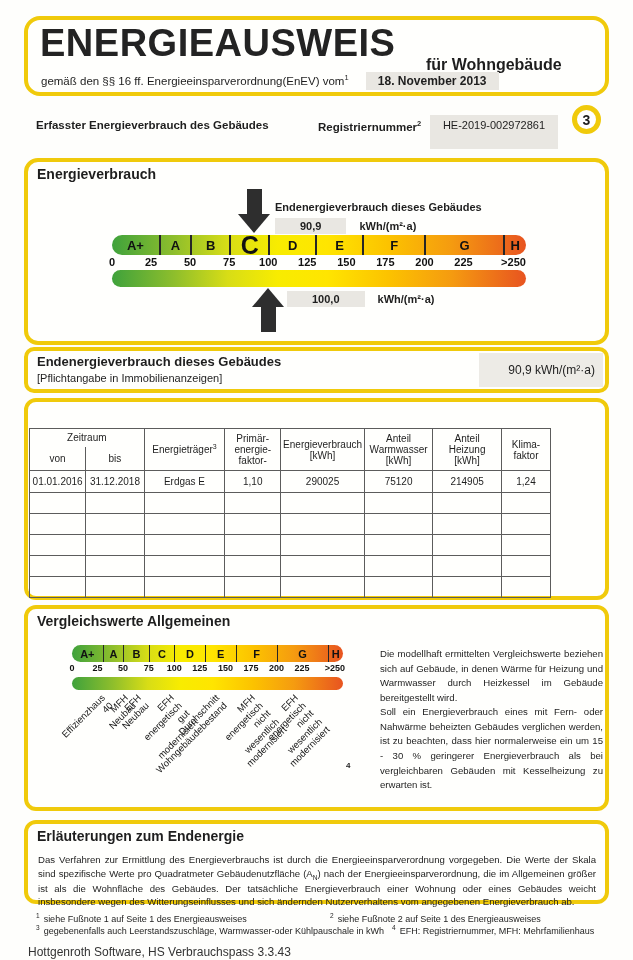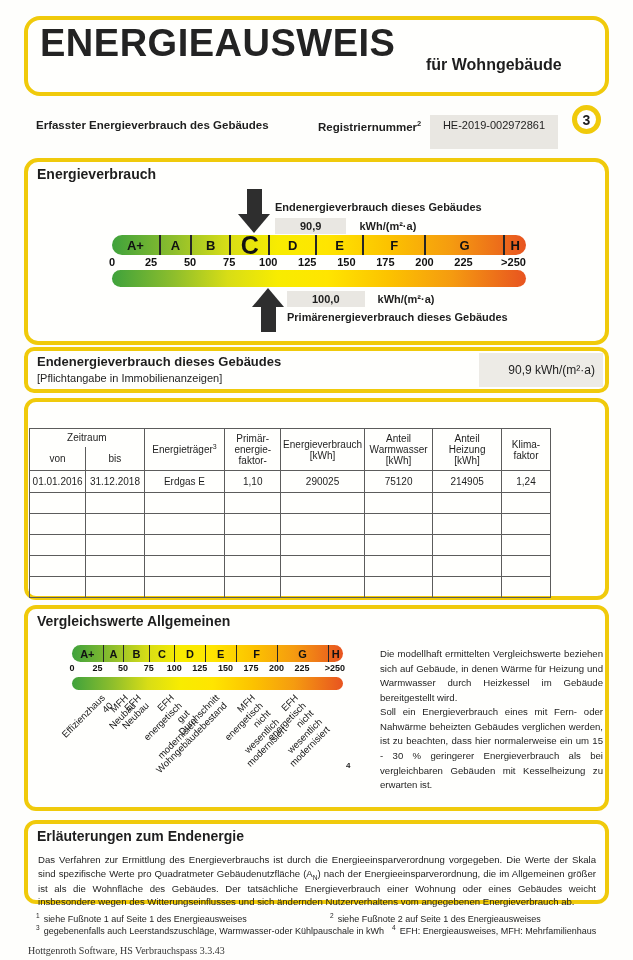--- a/index.html
+++ b/index.html
@@ -93,30 +93,34 @@
 
   
   #explain-box { left:24px; top:820px; width:585px; height:84px; border-radius:12px; }
   #explain-text { position:absolute; left:10px; top:29px; width:558px; font-size:9.6px; line-height:1.42; text-align:justify; }
   #explain-text sub { font-size:6.5px; }
 
   
   #footnotes { position:absolute; left:0; top:912px; width:633px; height:26px; font-size:9px; }
   .fn { position:absolute; white-space:nowrap; }
   .fn sup { font-size:6.5px; margin-right:4px; }
-  #footer-line { position:absolute; left:28px; top:945px; font-size:10px; color:#333;font-family:Liberation Serif, serif; }
+  #footer-line { position:absolute; left:28px; top:945px; font-size:12px; color:#333; }
 </style>
 </head>
 <body>
 
 <div class="page">
 
   <div class="ybox" id="header-box">
     <div id="doc-title">ENERGIEAUSWEIS</div>
     <div id="doc-subtitle">für Wohngebäude</div>
+    <div id="law-row">
+      <span>gemäß den §§ 16 ff. Energieeinsparverordnung(EnEV) vom</span><sup>1</sup>
+      <span class="gray-box" id="reg-date">18. November 2013</span>
+    </div>
   </div>
 
   <div id="meta-label">Erfasster Energieverbrauch des Gebäudes</div>
   <div id="registry-label">
     <span>Registriernummer</span><sup>2</sup>
   </div>
   <div class="gray-box" id="registry-value">HE-2019-002972861</div>
   <div id="page-badge">
     <span>3</span>
   </div>
@@ -180,21 +184,20 @@
     <div class="scale-bar" id="main-bar" style="background: linear-gradient(90deg, rgb(63, 162, 60) 0%, rgb(142, 190, 44) 15%, rgb(216, 221, 22) 28%, rgb(248, 236, 0) 40%, rgb(255, 229, 0) 52%, rgb(252, 194, 0) 67%, rgb(245, 155, 16) 82%, rgb(232, 84, 32) 100%);"></div>
 
     <div class="arrow up" id="primary-arrow" style="left: 224.226px;">
       <div class="head"></div>
       <div class="stem"></div>
     </div>
     <div id="primary-value-row">
       <span class="gray-box">100,0</span>
       <span class="unit">kWh/(m²·a)</span>
     </div>
-    <div id="primary-arrow-label">Primärenergieverbrauch dieses Gebäudes</div>
   </div>
 
   <div class="ybox" id="endrow-box">
     <div id="endrow-title">Endenergieverbrauch dieses Gebäudes</div>
     <div id="endrow-subtitle">[Pflichtangabe in Immobilienanzeigen]</div>
     <div id="endrow-value-panel">90,9 kWh/(m²·a)</div>
   </div>
 
   <div class="ybox" id="table-box">
     <table id="consumption-table">
@@ -379,17 +382,17 @@
     <div class="sec-title">Erläuterungen zum Endenergie</div>
     <p id="explain-text">
       <span>Das Verfahren zur Ermittlung des Energieverbrauchs ist durch die Energieeinsparverordnung vorgegeben. Die Werte der Skala sind spezifische Werte pro Quadratmeter Gebäudenutzfläche (A</span><sub>N</sub><span>) nach der Energieeinsparverordnung, die im Allgemeinen größer ist als die Wohnfläche des Gebäudes. Der tatsächliche Energieverbrauch einer Wohnung oder eines Gebäudes weicht insbesondere wegen des Witterungseinflusses und sich ändernden Nutzerverhaltens vom angegebenen Energieverbrauch ab.</span>
     </p>
   </div>
 
   <div id="footnotes">
       <div class="fn" style="left: 36px; top: 0px;"><sup>1</sup><span>siehe Fußnote 1 auf Seite 1 des Energieausweises</span></div>
       <div class="fn" style="left: 330px; top: 0px;"><sup>2</sup><span>siehe Fußnote 2 auf Seite 1 des Energieausweises</span></div>
       <div class="fn" style="left: 36px; top: 12px;"><sup>3</sup><span>gegebenenfalls auch Leerstandszuschläge, Warmwasser-oder Kühlpauschale in kWh</span></div>
-      <div class="fn" style="left: 392px; top: 12px;"><sup>4</sup><span>EFH: Energieausweises, MFH: Mehrfamilienhaus</span></div>
+      <div class="fn" style="left: 392px; top: 12px;"><sup>4</sup><span>EFH: Registriernummer, MFH: Mehrfamilienhaus</span></div>
     </div>
   <div id="footer-line">Hottgenroth Software, HS Verbrauchspass 3.3.43</div>
 
 </div>
 
 </body></html>

